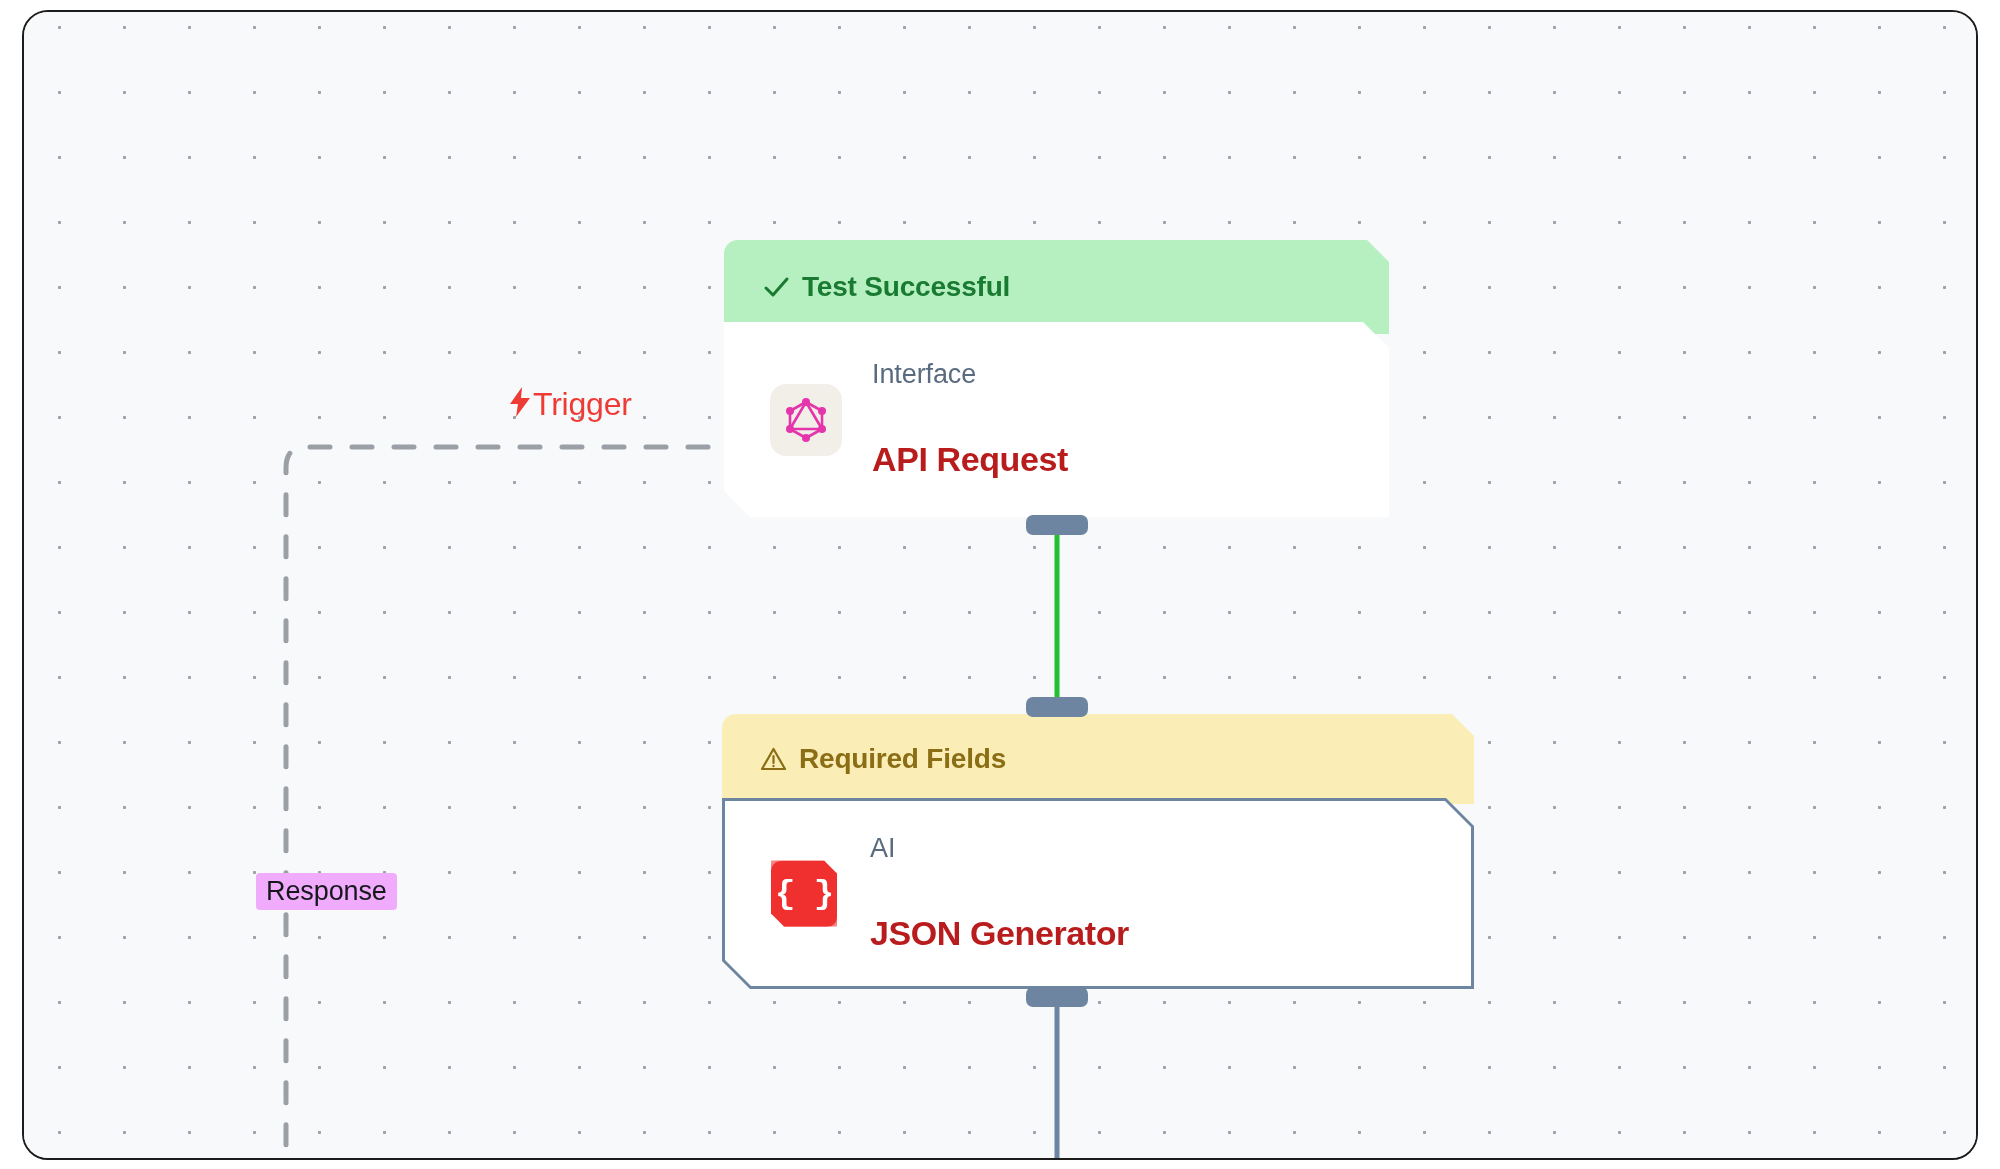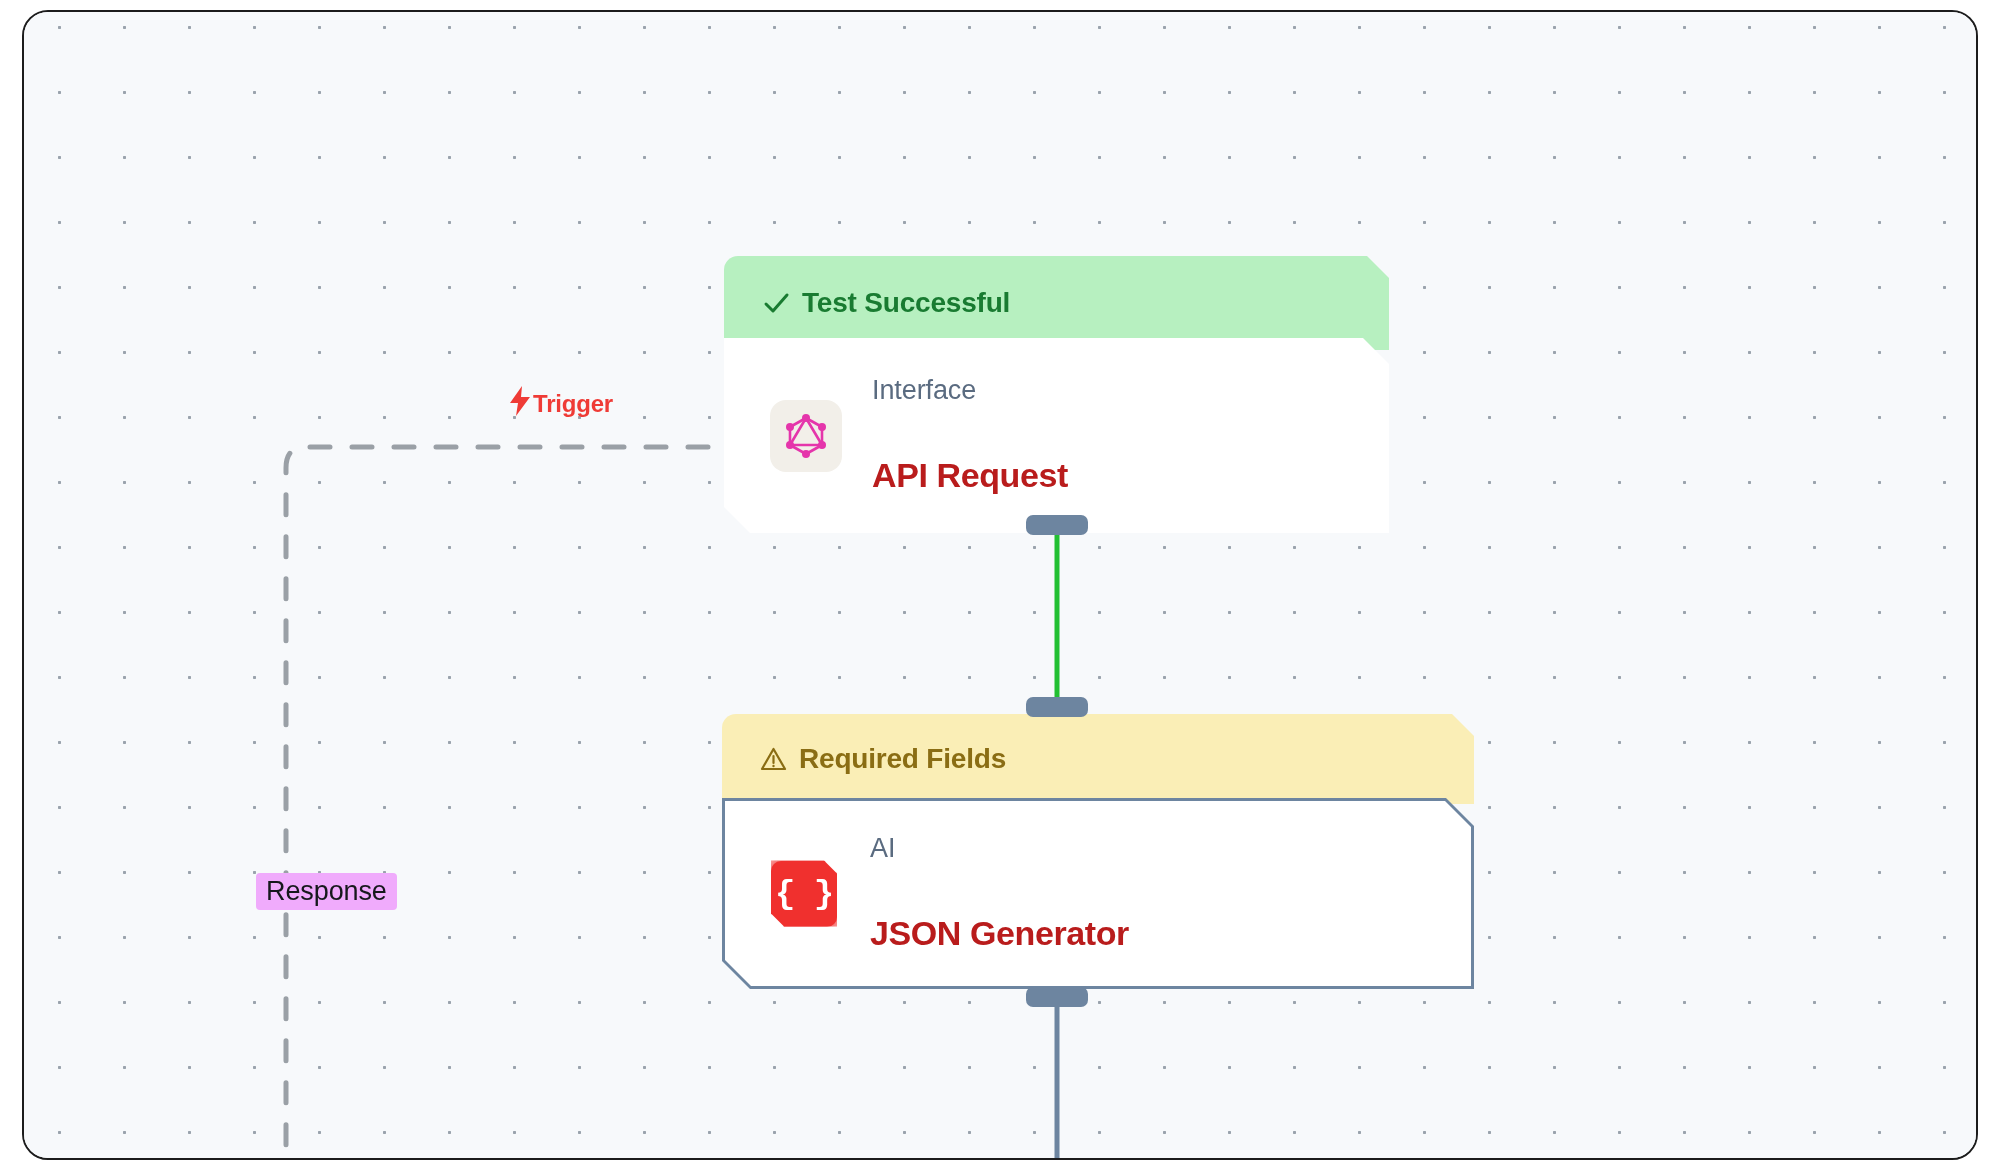--- a/index.html
+++ b/index.html
@@ -58,22 +58,22 @@
     align-items: center;
     gap: 1px;
     white-space: nowrap;
     font-family: "Liberation Sans", sans-serif;
   }
 
   .label-trigger {
     left: 485px;
     top: 374px;
     color: #ef3b36;
-    font-size: 24px;
-    font-weight: 700;
+    font-size: 32px;
+    font-weight: 400;
     letter-spacing: -0.2px;
   }
 
   .label-trigger .bolt {
     display: inline-block;
     line-height: 1;
     font-size: 28px;
     margin-right: 1px;
     color: #ef3b36;
   }
@@ -90,21 +90,21 @@
     letter-spacing: -0.1px;
   }
 
   
   .node {
     position: absolute;
   }
 
   .node-api {
     left: 700px;
-    top: 244px;
+    top: 228px;
     width: 665px;
   }
 
   .node-json {
     left: 698px;
     top: 702px;
     width: 752px;
   }
 
   

